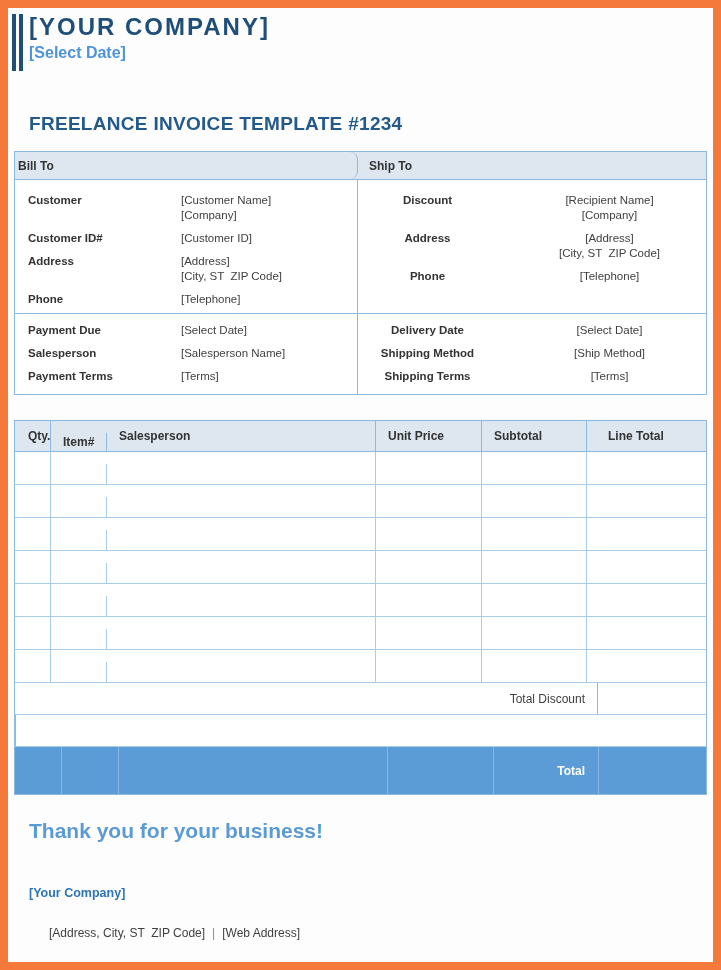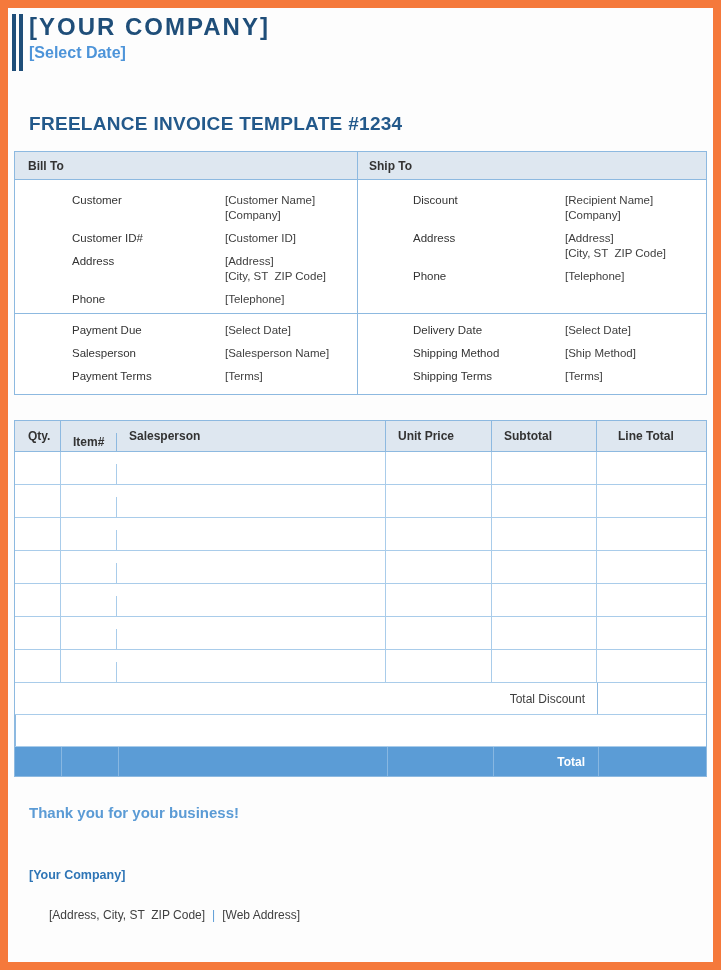--- a/index.html
+++ b/index.html
@@ -20,57 +20,57 @@
   .company{font-size:24px;font-weight:bold;letter-spacing:2px;color:var(--navy);line-height:28px;}
   .sel-date{font-size:16px;font-weight:bold;color:var(--date-blue);margin-top:3px;line-height:18px;}
 
   .title{font-size:19px;font-weight:bold;letter-spacing:.3px;color:var(--title-blue);margin:42px 0 0 21px;line-height:22px;}
 
   
   .info{margin:16px 6px 0 6px;border:1px solid var(--table-border);background:#fff;}
   .i-row{display:flex;}
   .i-cell{padding:0;}
   .i-cell.l{width:343px;border-right:1px solid var(--table-border);}
-  .i-cell.r{flex:1;}
+  .i-cell.r{flex:1;text-align:center;}
   .i-head{background:var(--head-bg);border-bottom:1px solid var(--table-border);height:28px;}
   .i-head .i-cell{display:flex;align-items:center;font-size:12px;font-weight:bold;color:var(--label);}
-  .i-head .l{padding-left:13px;}
+  .i-head .l{padding-left:3px;border-radius:8px;}
   .i-head .r{padding-left:11px;}
   .i-body{height:134px;border-bottom:1px solid var(--table-border);}
   .i-terms{height:80px;}
   .i-body .l,.i-terms .l{padding:13px 8px 0 13px;}
   .i-body .r,.i-terms .r{padding:13px 8px 0 11px;}
   .i-terms .l{padding-top:9px;}
   .i-terms .r{padding-top:9px;}
   .pair{display:flex;font-size:11.5px;line-height:15px;margin-bottom:8px;}
-  .pair .lbl{font-weight:normal;color:var(--label);flex:0 0 118px;margin-left:44px;}
+  .pair .lbl{font-weight:bold;color:var(--label);flex:0 0 118px;}
   .i-cell.r .pair .lbl{flex-basis:117px;}
   .pair .vals{flex:1;margin-left:35px;}
   .val{display:block;white-space:pre-wrap;color:var(--text);}
 
   
   .items{margin:25px 6px 0 6px;border:1px solid var(--table-border);background:#fff;}
   .t-row{display:flex;}
-  .c1{width:46px;} .c2{width:56px;margin-top:12px;} .c3{width:269px;} .c4{width:106px;} .c5{width:105px;} .c6{flex:1;}
+  .c1{width:36px;} .c2{width:56px;margin-top:12px;} .c3{width:269px;} .c4{width:106px;} .c5{width:105px;} .c6{flex:1;}
   .t-head{background:var(--head-bg);height:31px;border-bottom:1px solid var(--table-border);}
   .t-head .t-cell{display:flex;align-items:center;font-size:12px;font-weight:bold;color:var(--label);padding-left:12px;border-right:1px solid var(--table-border);}
   .t-head .t-cell:first-child{padding-left:13px;}
   .t-head .t-cell.c6{border-right:none;padding-left:21px;}
   .t-body .t-row{height:33px;border-bottom:1px solid var(--grid-border);}
   .t-body .t-cell{border-right:1px solid var(--grid-border);}
   .t-body .t-cell.c6{border-right:none;}
   .t-sub-row{display:flex;height:32px;border-bottom:1px solid var(--grid-border);}
   .t-sub-label{flex:1;display:flex;align-items:center;justify-content:flex-end;padding-right:12px;font-size:12px;color:var(--text);}
   .t-sub-value{width:109px;border-left:1px solid var(--table-border);}
-  .t-total{position:relative;height:29px;background:var(--total-bar);display:flex;align-items:center;justify-content:flex-end;}
+  .t-total{position:relative;height:47px;background:var(--total-bar);display:flex;align-items:center;justify-content:flex-end;}
   .t-total .t-total-label{color:#fff;font-weight:bold;font-size:12px;padding-right:121px;}
   .t-total .div{position:absolute;top:0;bottom:0;width:1px;background:rgba(255,255,255,.28);}
   .d1{left:46px;} .d2{left:103px;} .d3{left:372px;} .d4{left:478px;} .d5{left:583px;}
 
-  .thanks{margin:27px 0 0 21px;font-size:15px;font-weight:bold;color:var(--accent-blue);line-height:18px;}
+  .thanks{margin:27px 0 0 21px;font-size:21px;font-weight:bold;color:var(--accent-blue);line-height:18px;}
 
   .ftr{margin:46px 0 0 21px;}
   .f-company{font-size:12.5px;font-weight:bold;color:var(--footer-blue);line-height:15px;}
   .f-line{font-size:12px;color:var(--text);line-height:18px;margin-top:5px;white-space:pre-wrap;}
   .f-line .sep{color:var(--accent-blue);margin:0 7px;}
 </style>
 </head>
 <body>
 
 <div class="page">

